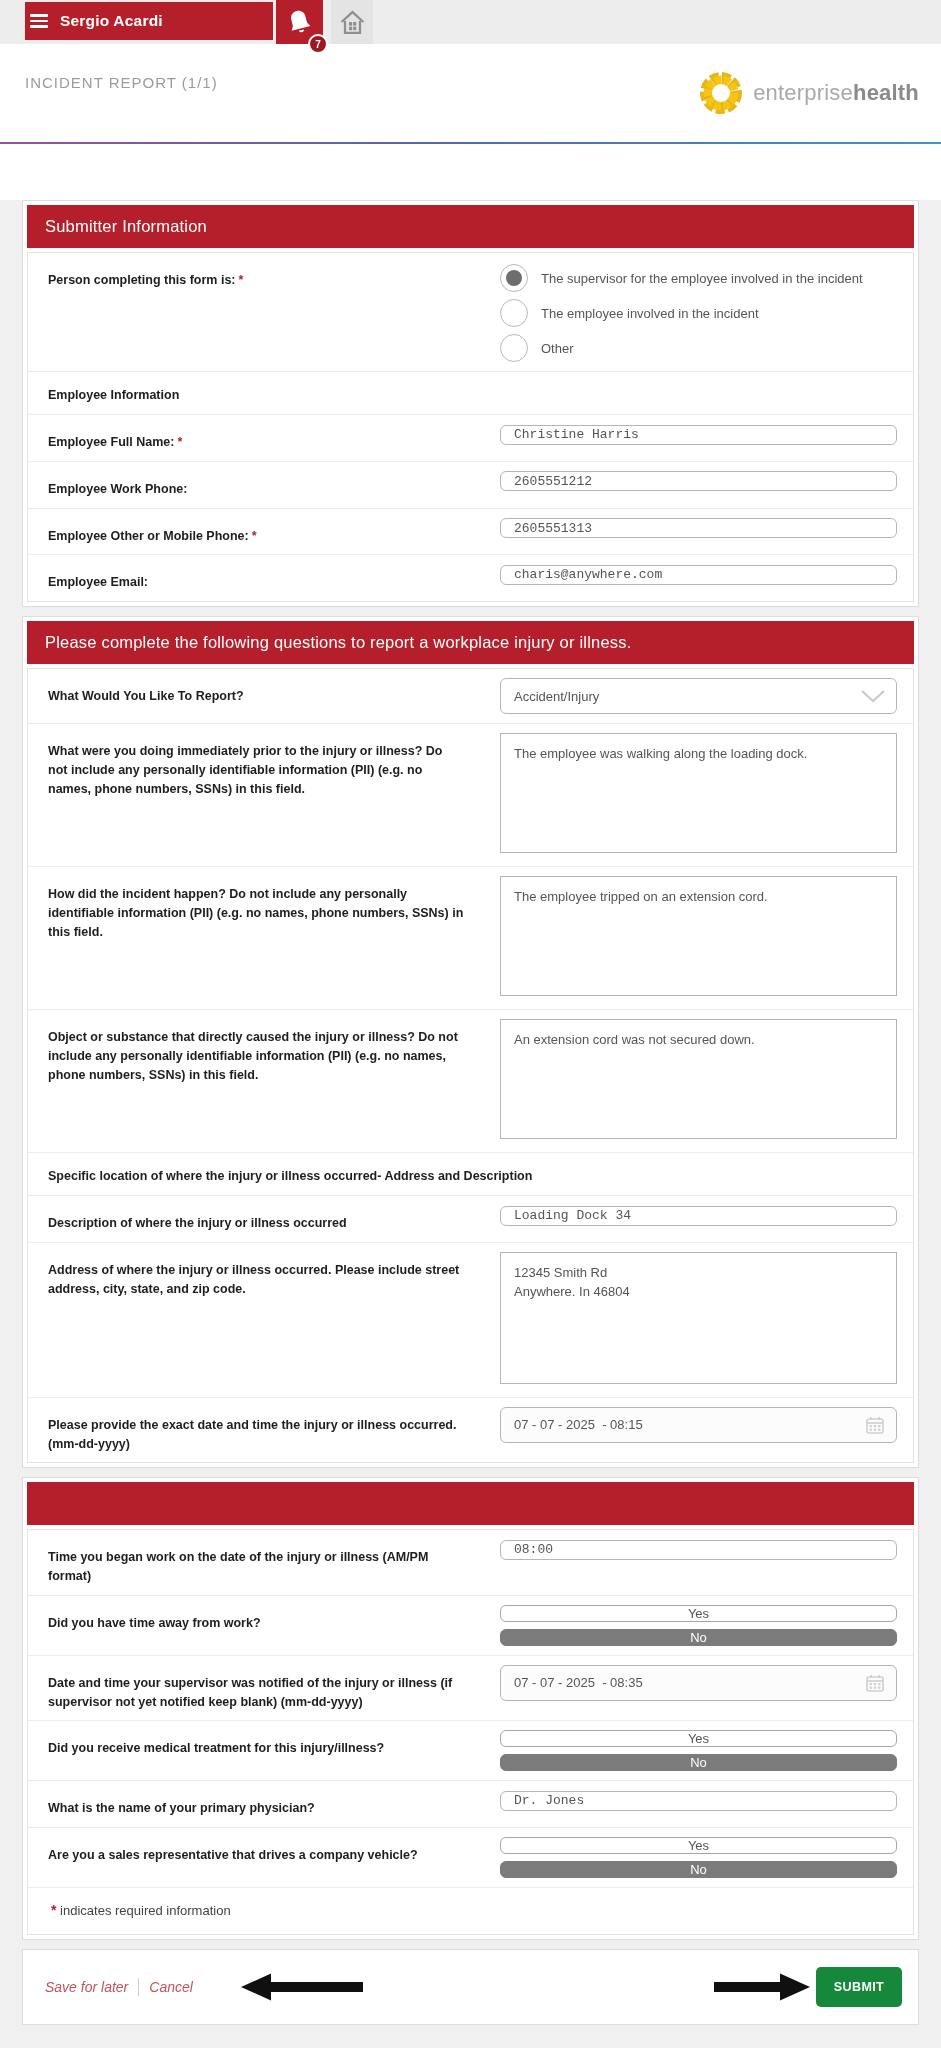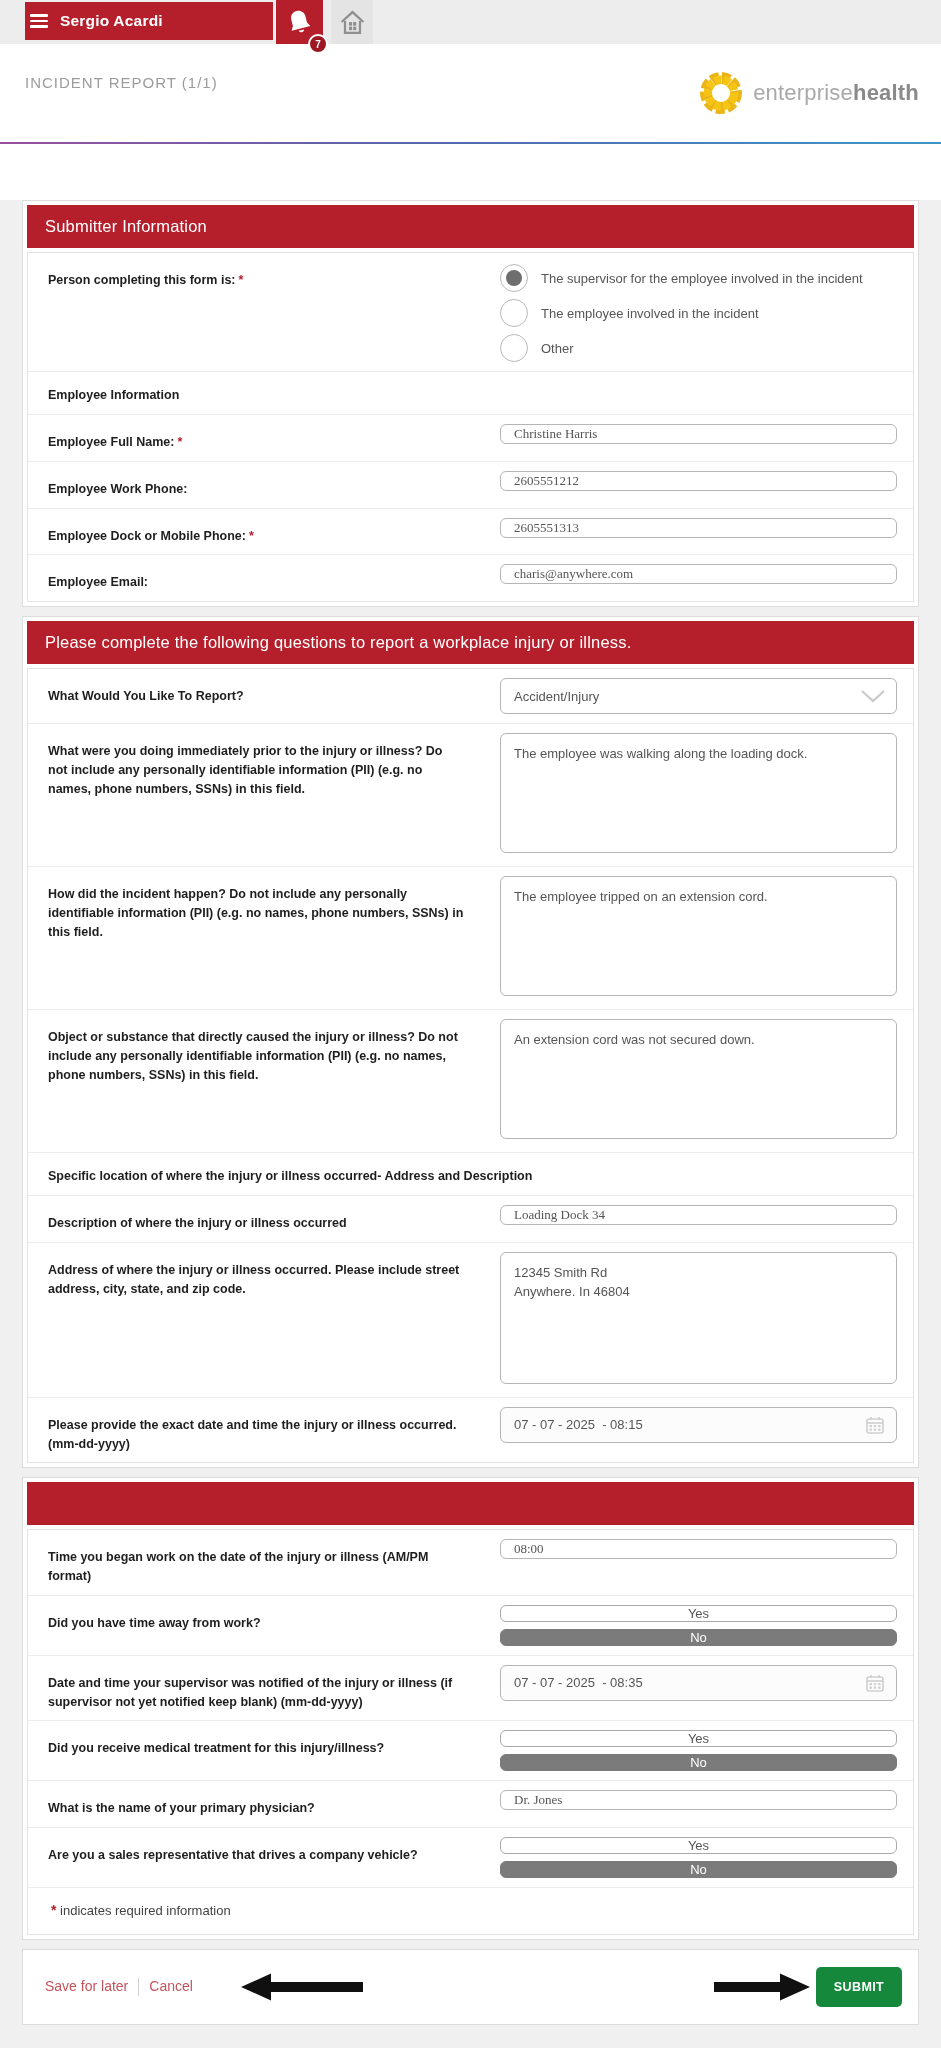--- a/index.html
+++ b/index.html
@@ -62,24 +62,24 @@
   }
   .row-control { flex: 1; min-width: 0; }
   .req { color: #b41f2b; font-weight: bold; margin-left: 3px; }
   .subheading-row { padding: 13px 16px 11px 20px; border-bottom: 1px solid #ececec; }
   .subheading { font-weight: bold; font-size: 12.5px; color: #1e1e1e; }
 
   
   .text-input {
     width: 100%; height: 20px; border: 1px solid #b5b5b5; border-radius: 6px;
     padding: 0 13px; font-size: 13px; color: #555; background: #fff;
-    font-family: Liberation Serif, serif; outline: none;
+    font-family: Liberation Mono, monospace; outline: none;
   }
   .textarea {
-    width: 100%; height: 120px; border: 1px solid #b5b5b5; border-radius: 6px;
+    width: 100%; height: 120px; border: 1px solid #b5b5b5; border-radius: 0;
     padding: 10px 13px; font-size: 13px; color: #555; background: #fff; resize: none;
     font-family: "Liberation Sans", sans-serif; line-height: 1.5; outline: none;
   }
   .textarea.tall { height: 132px; }
   .select-box {
     width: 100%; height: 36px; border: 1px solid #b5b5b5; border-radius: 6px;
     padding: 0 10px 0 13px; font-size: 13px; color: #555; background: #fff;
     display: flex; align-items: center; justify-content: space-between; cursor: pointer;
   }
   .date-box {
@@ -109,21 +109,21 @@
   .yn-no { background: #7b7b7b; border: 1px solid #7b7b7b; color: #fff; }
 
   .note-row { padding: 14px 16px 16px 20px; font-size: 13px; color: #444; }
   .note-row .req { font-size: 14px; }
 
   
   .footer-card {
     background: #fff; border: 1px solid #ddd; height: 76px;
     display: flex; align-items: center; padding: 0 16px 0 22px; margin-bottom: 14px;
   }
-  .footer-links { display: flex; align-items: flex-start; gap: 10px; }
+  .footer-links { display: flex; align-items: center; gap: 10px; font-style: italic; }
   .footer-link { color: #c4545c; font-size: 14px; text-decoration: none; cursor: pointer; }
   .footer-divider { width: 1px; height: 18px; background: #cfcfcf; }
   .arrow-left-wrap { margin-left: 48px; display: flex; align-items: center; }
   .footer-spacer { flex: 1; }
   .arrow-right-wrap { margin-right: 6px; display: flex; align-items: center; }
   .submit-btn {
     background: #15883b; color: #fff; border: none; border-radius: 5px;
     height: 40px; width: 86px; font-size: 12.5px; font-weight: bold; letter-spacing: .4px; cursor: pointer;
     font-family: "Liberation Sans", sans-serif;
   }
@@ -217,21 +217,21 @@
         </div>
       </div>
       <div class="row">
         <div class="row-label">Employee Work Phone:</div>
         <div class="row-control">
           <input class="text-input" value="2605551212" style="">
         </div>
       </div>
       <div class="row">
         <div class="row-label">
-          <span>Employee Dock or Mobile Phone:</span><span class="req">*</span>
+          <span>Employee Other or Mobile Phone:</span><span class="req">*</span>
         </div>
         <div class="row-control">
           <input class="text-input" value="2605551313" style="">
         </div>
       </div>
       <div class="row">
         <div class="row-label">Employee Email:</div>
         <div class="row-control">
           <input class="text-input" value="charis@anywhere.com" style="">
         </div>

